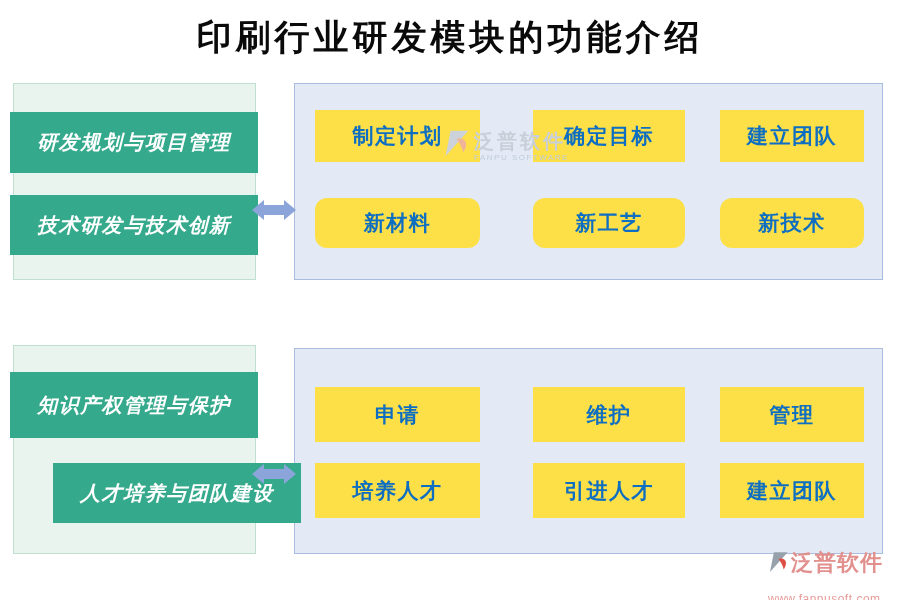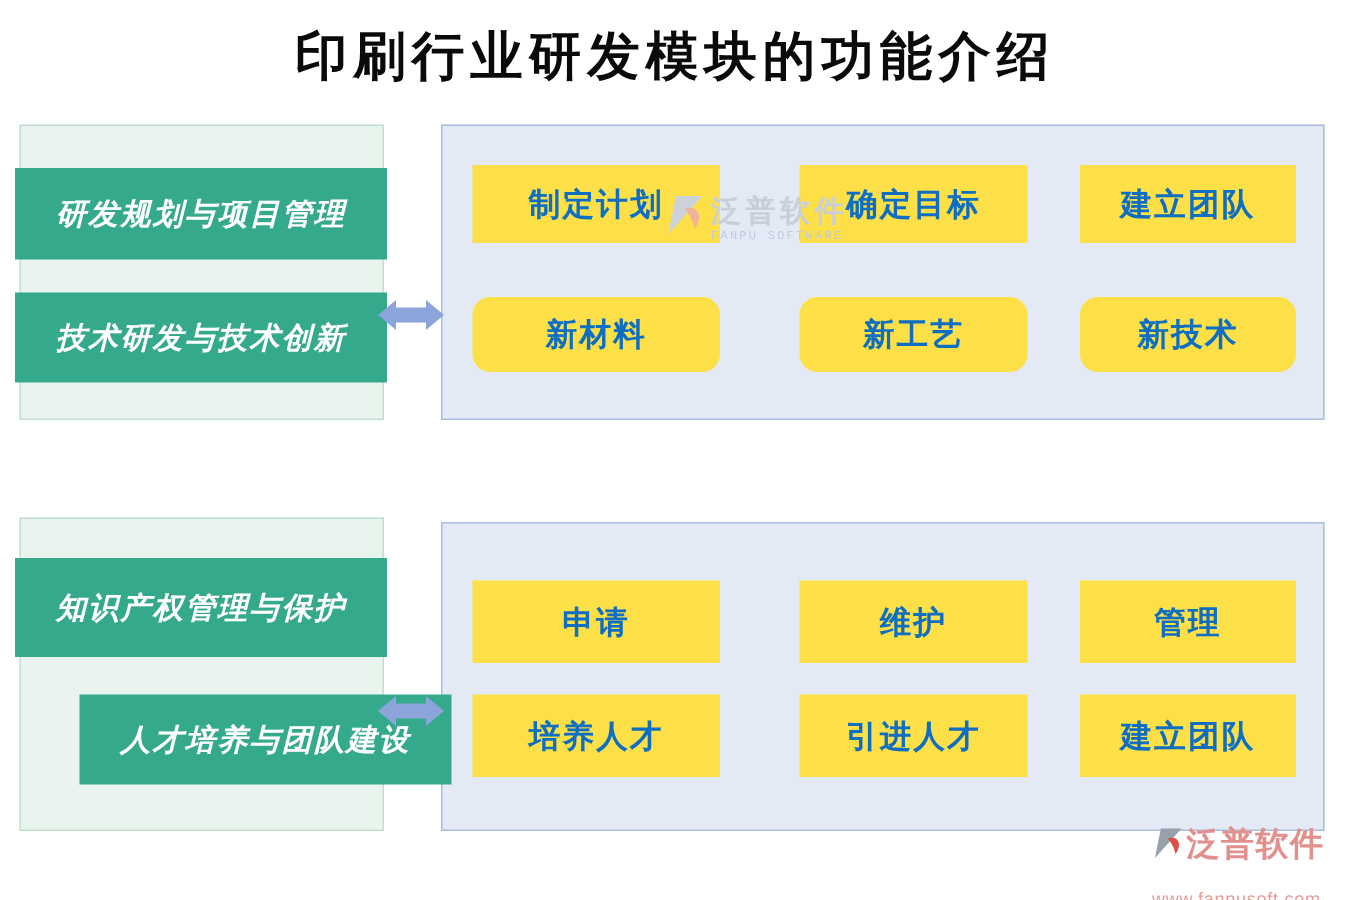--- a/index.html
+++ b/index.html
@@ -38,21 +38,21 @@
   
   .arrow{position:absolute;width:44px;height:28px;z-index:4;}
   .arr1{left:252px;top:196px;}
   .arr2{left:252px;top:460px;}
   .arrow polygon{fill:var(--arrow,#8ba4da);}
   
   .wm{position:absolute;left:443px;top:129px;display:flex;align-items:flex-start;z-index:5;}
   .wm .mark{width:27px;height:32px;margin-right:4px;}
   .wm-text{display:flex;flex-direction:column;}
   .wm-brand{font-size:20px;font-weight:bold;letter-spacing:3px;color:var(--wm_gray,#c9cfd8);line-height:24px;}
-  .wm-sub{font-size:8px;letter-spacing:1.5px;color:var(--wm_sub,#bfcbdc);line-height:9px;font-family:Liberation Mono, monospace;}
+  .wm-sub{font-size:8px;letter-spacing:1.5px;color:var(--wm_sub,#bfcbdc);line-height:9px;}
   
   .flogo{position:absolute;left:768px;top:550px;z-index:5;}
   .flogo-row{display:flex;align-items:center;}
   .flogo .mark{width:21px;height:25px;margin-right:2px;}
   .flogo-brand{font-size:22px;font-weight:bold;letter-spacing:1px;color:var(--logo_red,#e2908d);line-height:26px;}
   .flogo-url{font-size:12px;letter-spacing:0.5px;color:var(--logo_url,#e69c99);line-height:14px;margin-top:16px;}
 </style>
 </head>
 <body>
 

